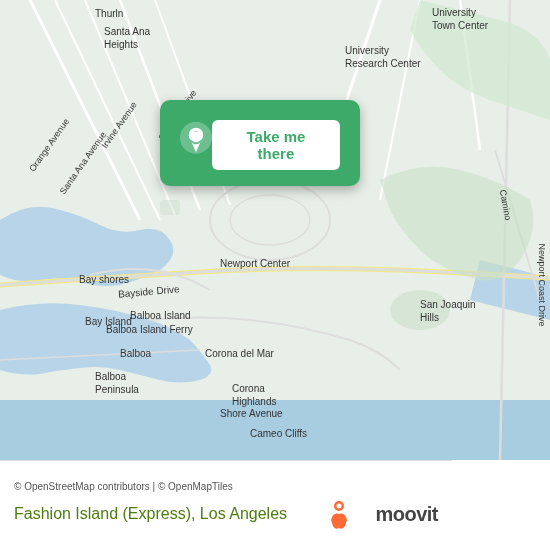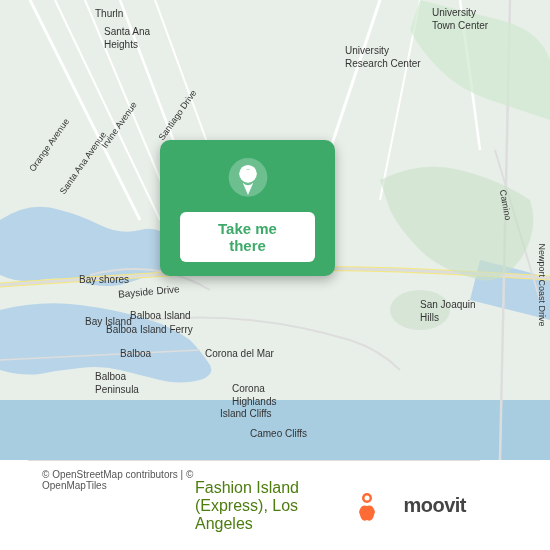--- a/index.html
+++ b/index.html
@@ -25,30 +25,28 @@
       height: 100%;
       position: absolute;
       top: 0; left: 0;
     }
 
     
     #location-card {
       position: absolute;
       top: 100px;
       left: 160px;
-      width: 175px;
+      width: 200px;
       background: #3daa6a;
       border-radius: 10px;
       display: flex;
-      flex-direction: column;
       align-items: center;
       padding: 18px 20px 14px;
       box-shadow: 0 4px 12px rgba(0,0,0,0.3);
       z-index: 10;
-      margin-top: 40px;
     }
 
     #location-pin {
       width: 44px;
       height: 44px;
       margin-bottom: 10px;
     }
 
     #take-me-btn {
       background: white;
@@ -62,24 +60,23 @@
       width: 100%;
       text-align: center;
     }
 
     #footer {
       width: 452px;
       height: 90px;
       background: white;
       border-top: 1px solid #ddd;
       display: flex;
-      flex-direction: row;
+      flex-direction: column;
       justify-content: center;
       padding: 8px 14px;
-      margin-left: 28px;
     }
 
     #attribution {
       font-size: 10px;
       color: #555;
       margin-bottom: 6px;
     }
 
     #place-name-row {
       display: flex;
@@ -172,21 +169,21 @@
 
   <div class="map-label" style="top:274px;left:36px;padding-left:43px;">Bay shores</div>
   <div class="map-label" style="top:258px;left:220px;text-align:center;">Newport Center</div>
   <div class="map-label" style="top:316px;left:85px;">Bay Island</div>
   <div class="map-label" style="top:310px;left:130px;">Balboa Island</div>
   <div class="map-label" style="top:324px;left:106px;">Balboa Island Ferry</div>
   <div class="map-label" style="top:348px;left:120px;">Balboa</div>
   <div class="map-label" style="top:370px;left:95px;line-height:1.3;">Balboa<br>Peninsula</div>
   <div class="map-label" style="top:348px;left:205px;">Corona del Mar</div>
   <div class="map-label" style="top:382px;left:232px;line-height:1.3;">Corona<br>Highlands</div>
-  <div class="map-label" style="top:408px;left:220px;">Island Cliffs</div>
+  <div class="map-label" style="top:408px;left:220px;">Shore Avenue</div>
   <div class="map-label" style="top:428px;left:250px;">Cameo Cliffs</div>
   <div class="map-label" style="top:298px;left:420px;line-height:1.3;">San Joaquin<br>Hills</div>
   <div class="map-label" style="top:286px;left:118px;transform:rotate(-5deg);">Bayside Drive</div>
   <div class="map-label" style="top:140px;left:18px;transform:rotate(-55deg);font-size:9px;">Orange Avenue</div>
   <div class="map-label" style="top:158px;left:46px;transform:rotate(-55deg);font-size:9px;">Santa Ana Avenue</div>
   <div class="map-label" style="top:120px;left:92px;transform:rotate(-55deg);font-size:9px;">Irvine Avenue</div>
   <div class="map-label" style="top:110px;left:148px;transform:rotate(-55deg);font-size:9px;">Santiago Drive</div>
   <div class="map-label" style="top:10px;left:104px;line-height:1.3;margin-top:15px;">Santa Ana<br>Heights</div>
   <div class="map-label" style="top:8px;left:95px;">Thurln</div>
   <div class="map-label" style="top:6px;left:432px;line-height:1.3;">University<br>Town Center</div>

